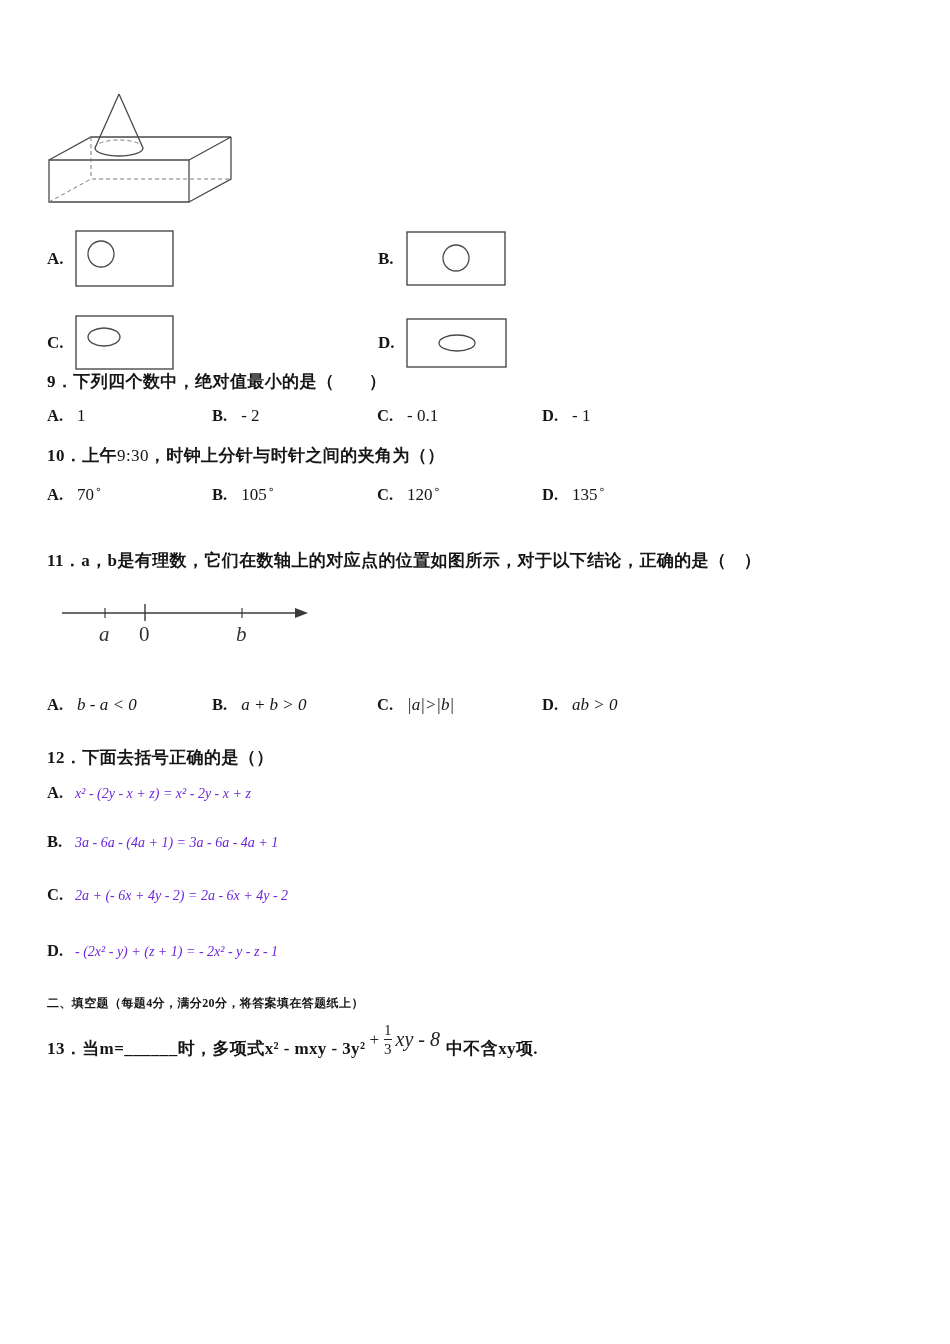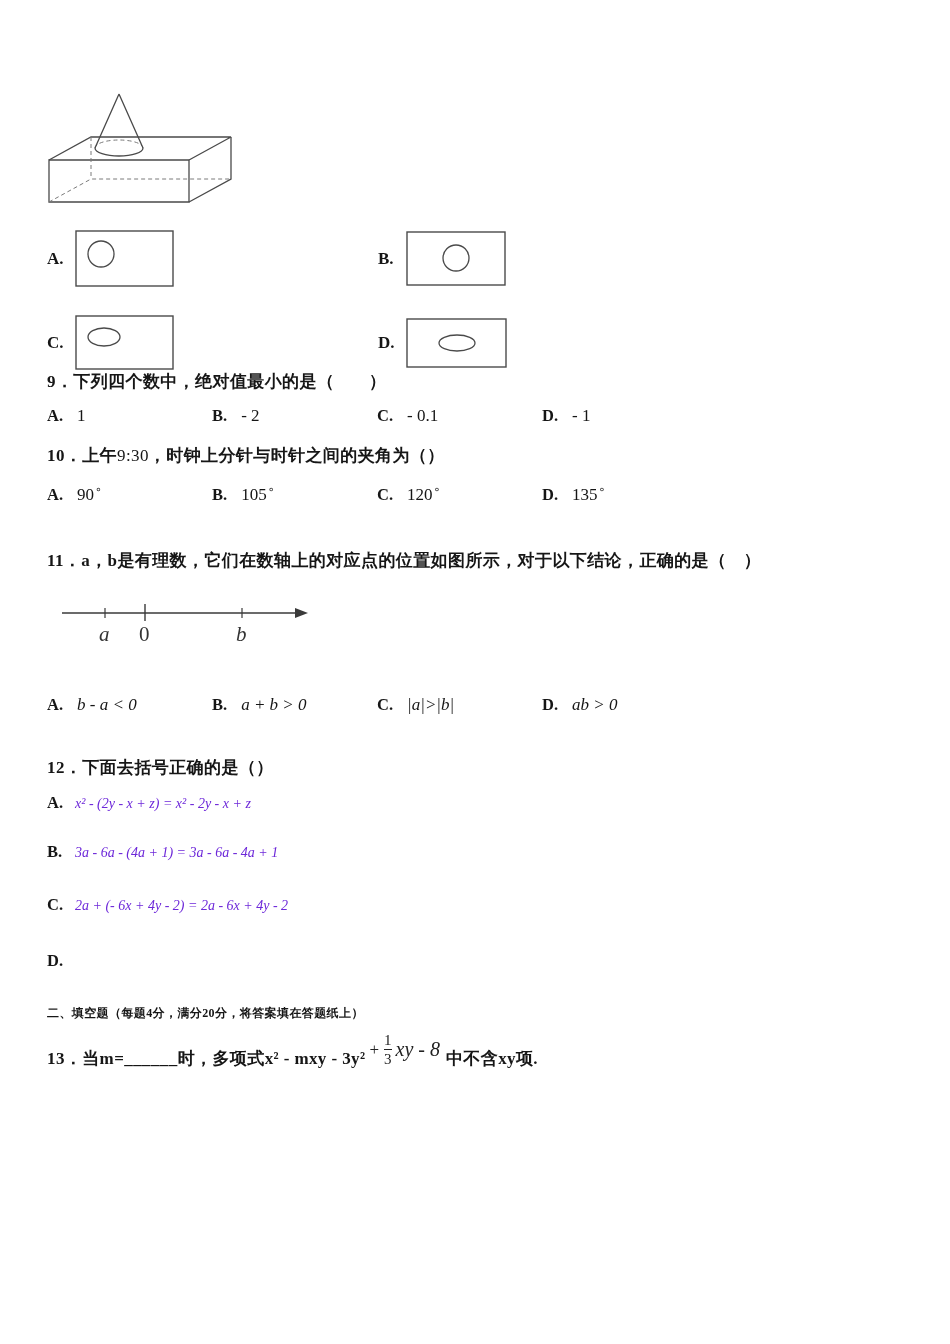--- a/index.html
+++ b/index.html
@@ -61,21 +61,21 @@
   .after-frac { font-style:italic; font-size:20px; margin-left:2px; }
 
   
   .mt-q9stem  { }
   .mt-q9opts  { margin-top:13px; }
   .mt-q10stem { margin-top:18px; }
   .mt-q10opts { margin-top:16px; }
   .mt-q11stem { margin-top:44px; }
   .mt-nl      { margin-top:27px; }
   .mt-q11opts { margin-top:48px; }
-  .mt-q12stem { margin-top:41px; }
+  .mt-q12stem { margin-top:31px; }
   .mt-q12a    { margin-top:14px; }
   .mt-q12b    { margin-top:29px; }
   .mt-q12c    { margin-top:33px; }
   .mt-q12d    { margin-top:36px; }
   .mt-sec2    { margin-top:34px; }
   .mt-q13     { margin-top:20px; }
 
   svg { overflow:visible; }
 </style>
 </head>
@@ -150,21 +150,21 @@
       <span class="mc-val">- 1</span>
     </div>
   </div>
 
   <div class="stem mt-q10stem">
     <span>10．上午</span><span class="math-inline">9:30</span><span>，时钟上分针与时针之间的夹角为（）</span>
   </div>
   <div class="mc-row mt-q10opts">
     <div class="mc-opt">
       <span class="mc-label">A.</span>
-      <span class="mc-val"><span>90</span><span class="deg">∘</span></span>
+      <span class="mc-val"><span>70</span><span class="deg">∘</span></span>
     </div>
     <div class="mc-opt">
       <span class="mc-label">B.</span>
       <span class="mc-val"><span>105</span><span class="deg">∘</span></span>
     </div>
     <div class="mc-opt">
       <span class="mc-label">C.</span>
       <span class="mc-val"><span>120</span><span class="deg">∘</span></span>
     </div>
     <div class="mc-opt">
@@ -214,20 +214,21 @@
   <div class="formula-line mt-q12b">
     <span class="mc-label">B.</span>
     <span class="formula">3a - 6a - (4a + 1) = 3a - 6a - 4a + 1</span>
   </div>
   <div class="formula-line mt-q12c">
     <span class="mc-label">C.</span>
     <span class="formula">2a + (- 6x + 4y - 2) = 2a - 6x + 4y - 2</span>
   </div>
   <div class="formula-line mt-q12d">
     <span class="mc-label">D.</span>
+    <span class="formula">- (2x² - y) + (z + 1) = - 2x² - y - z - 1</span>
   </div>
 
   <div class="section-title mt-sec2">二、填空题（每题4分，满分20分，将答案填在答题纸上）</div>
 
   <div class="q13-line mt-q13">
     <span class="q13-text">13．当m=______时，多项式x² - mxy - 3y²</span>
     <span class="q13-math">
       <span class="plus">+</span>
       <span class="frac">
         <span class="num">1</span>

